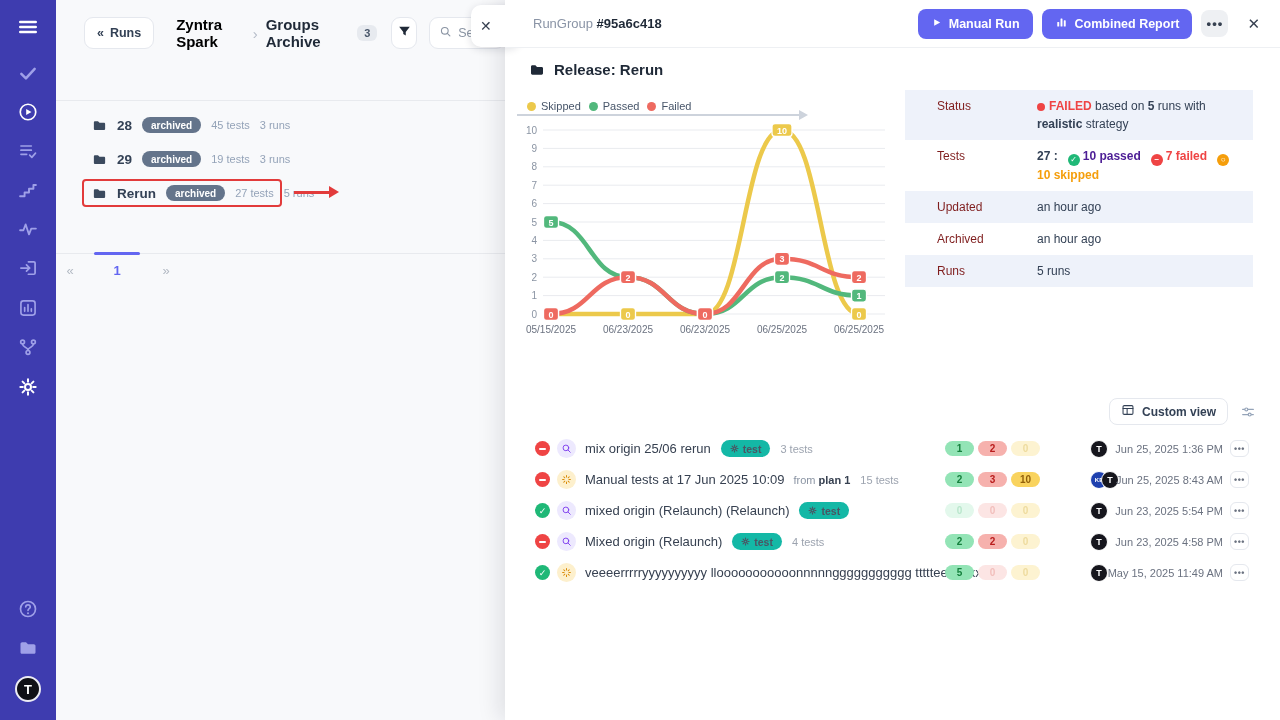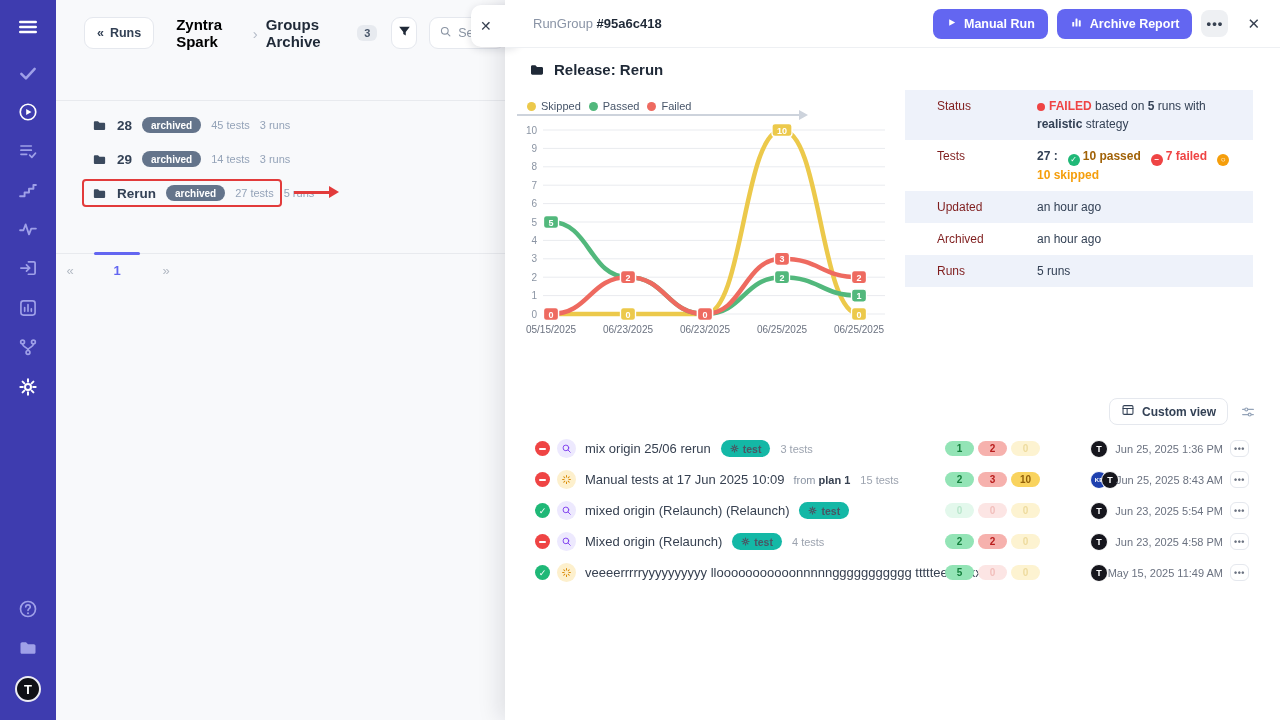--- a/index.html
+++ b/index.html
@@ -76,21 +76,21 @@
     border-top:5px solid transparent; border-bottom:5px solid transparent; }
   .chart-wrap { position:absolute; top:70px; left:6px; width:382px; height:228px; }
   .chart-wrap svg text { font-family:"Liberation Sans","DejaVu Sans",sans-serif; }
 
   .summary { position:absolute; top:42px; left:400px; width:348px; font-size:12px; }
   .sum-row { display:flex; padding:7px 12px; line-height:1.5; }
   .sum-row:nth-child(odd) { background:#eef2fa; }
   .sum-label { width:100px; flex-shrink:0; color:#7f1d1d;margin-left:20px; }
   .sum-value { color:#334155; }
   .txt-failed { color:#ef4444; font-weight:700; }
-  .txt-passed { color:#a16207; font-weight:600; }
+  .txt-passed { color:#4c1d95; font-weight:600; }
   .txt-failed-n { color:#ef4444; font-weight:600; }
   .txt-skipped { color:#f59e0b; font-weight:600; }
   .dot { display:inline-block; width:8px; height:8px; border-radius:50%; vertical-align:middle; margin-right:4px; }
   .mini-ic { display:inline-flex; align-items:center; justify-content:center; width:12px; height:12px; border-radius:50%;
     color:#fff; font-size:8px; font-weight:700; vertical-align:-2px; margin-right:3px; }
 
   .customview-row { position:absolute; top:350px; right:24px; display:flex; align-items:center; gap:12px; }
   .btn-customview { height:27px; padding:0 11px; background:#fff; border:1px solid #e5e8ee; border-radius:8px;
     font-size:12px; font-weight:600; color:#334155; display:inline-flex; align-items:center; gap:7px; cursor:pointer; font-family:inherit; }
   .sliders-ic { color:#94a3b8; display:flex; cursor:pointer; }
@@ -238,21 +238,21 @@
         <span class="g-meta">3 runs</span>
       </div>
       <div class="group-row">
         <span class="g-folder">
           <svg viewBox="0 0 24 24" width="15" height="15" fill="none" stroke="currentColor" stroke-linecap="round" stroke-linejoin="round" stroke-width="2">
             <path d="M3 7c0-1.1.9-2 2-2h4.6L12 7.4h7c1.1 0 2 .9 2 2V17c0 1.1-.9 2-2 2H5c-1.1 0-2-.9-2-2z" fill="currentColor" stroke="none"></path>
           </svg>
         </span>
         <span class="group-name">29</span>
         <span class="archived-pill">archived</span>
-        <span class="g-meta">14 tests</span>
+        <span class="g-meta">19 tests</span>
         <span class="g-meta">3 runs</span>
       </div>
       <div class="group-row">
         <div class="hl-box"></div>
         <div class="hl-arrow"></div>
         <span class="g-folder">
           <svg viewBox="0 0 24 24" width="15" height="15" fill="none" stroke="currentColor" stroke-linecap="round" stroke-linejoin="round" stroke-width="2">
             <path d="M3 7c0-1.1.9-2 2-2h4.6L12 7.4h7c1.1 0 2 .9 2 2V17c0 1.1-.9 2-2 2H5c-1.1 0-2-.9-2-2z" fill="currentColor" stroke="none"></path>
           </svg>
         </span>
@@ -285,21 +285,21 @@
               <path d="M7 4.8l13 7.2-13 7.2z" fill="currentColor" stroke="none"></path>
             </svg></span>
         <span>Manual Run</span>
       </button>
       <button class="btn-primary">
         <span id="bars-ic"><svg viewBox="0 0 24 24" width="13" height="13" fill="none" stroke="currentColor" stroke-linecap="round" stroke-linejoin="round" stroke-width="2">
               <rect x="4.2" y="11" width="3.6" height="8.5" rx="1" fill="currentColor" stroke="none"></rect>
               <rect x="10.2" y="4.5" width="3.6" height="15" rx="1" fill="currentColor" stroke="none"></rect>
               <rect x="16.2" y="8" width="3.6" height="11.5" rx="1" fill="currentColor" stroke="none"></rect>
             </svg></span>
-        <span>Archive Report</span>
+        <span>Combined Report</span>
       </button>
       <button class="btn-more">•••</button>
       <span class="dp-close">✕</span>
     </div>
   </header>
 
   <div class="dp-body">
     <div class="group-title">
       <span class="g-folder" id="title-folder-ic">
           <svg viewBox="0 0 24 24" width="16" height="16" fill="none" stroke="currentColor" stroke-linecap="round" stroke-linejoin="round" stroke-width="2">

